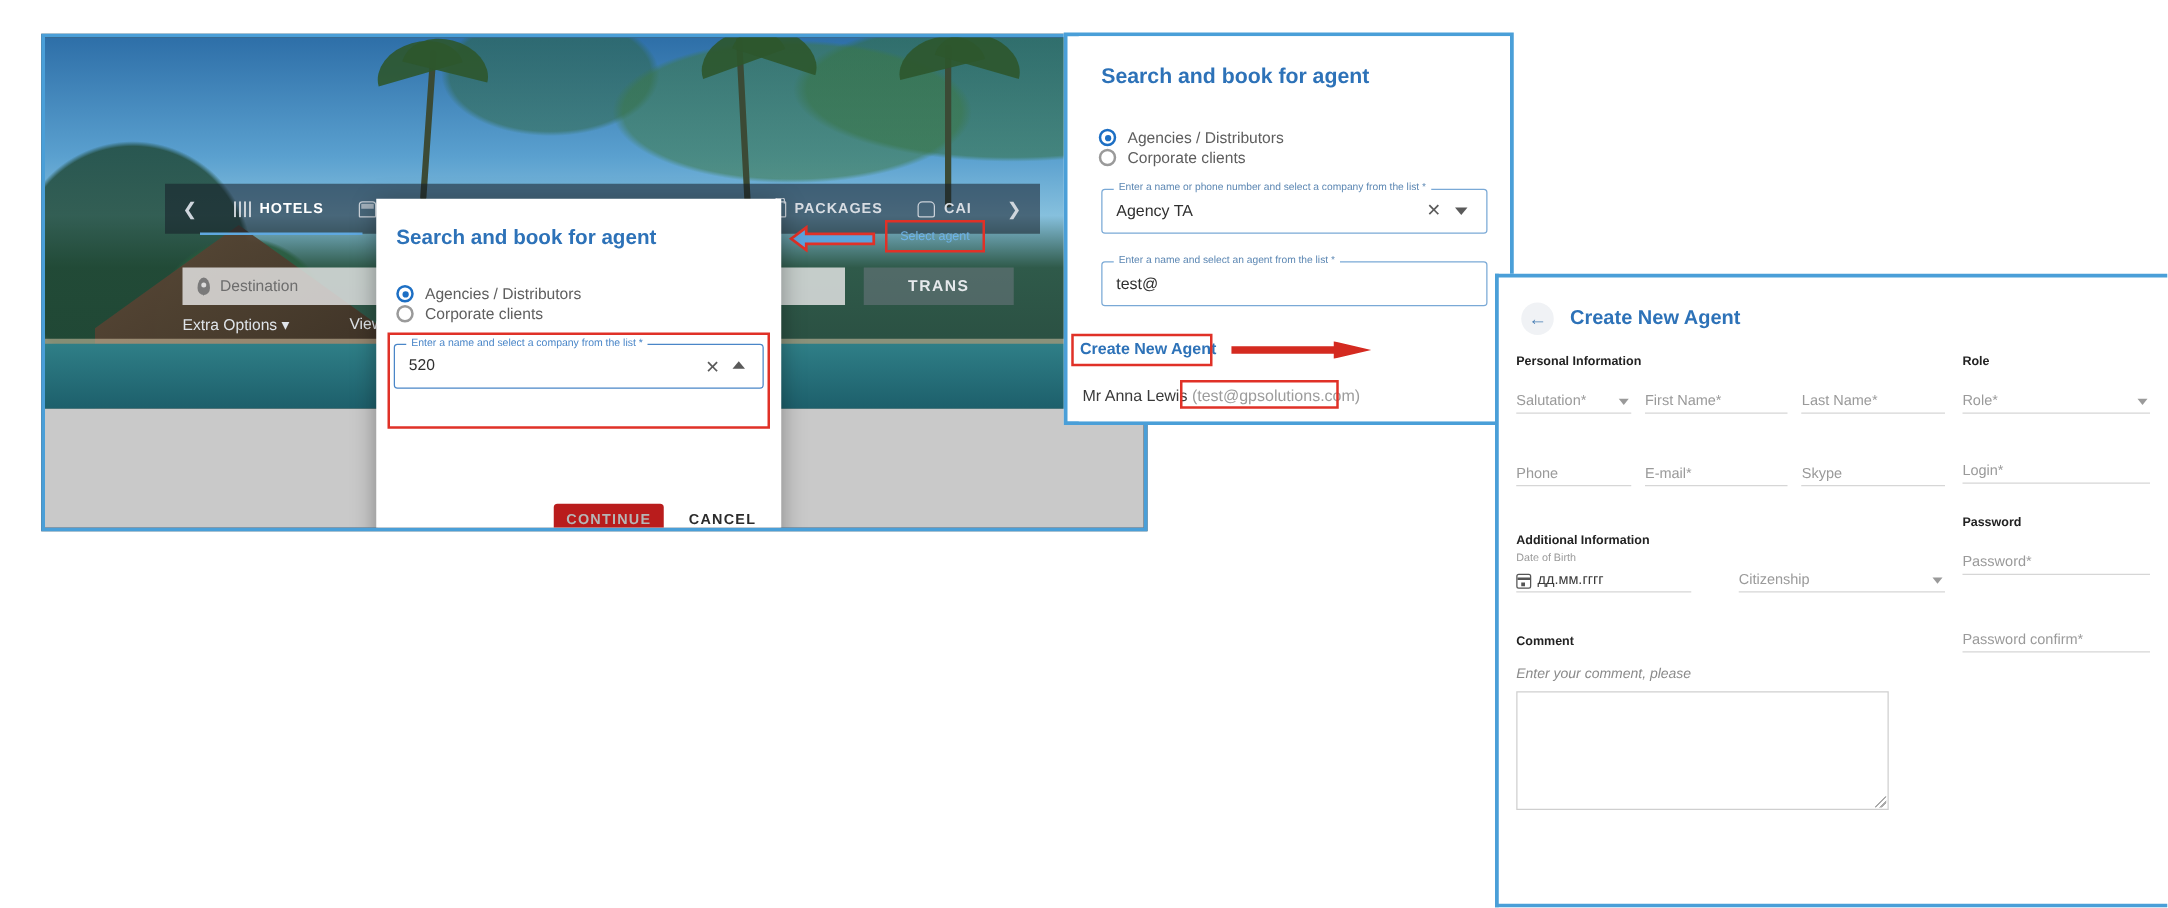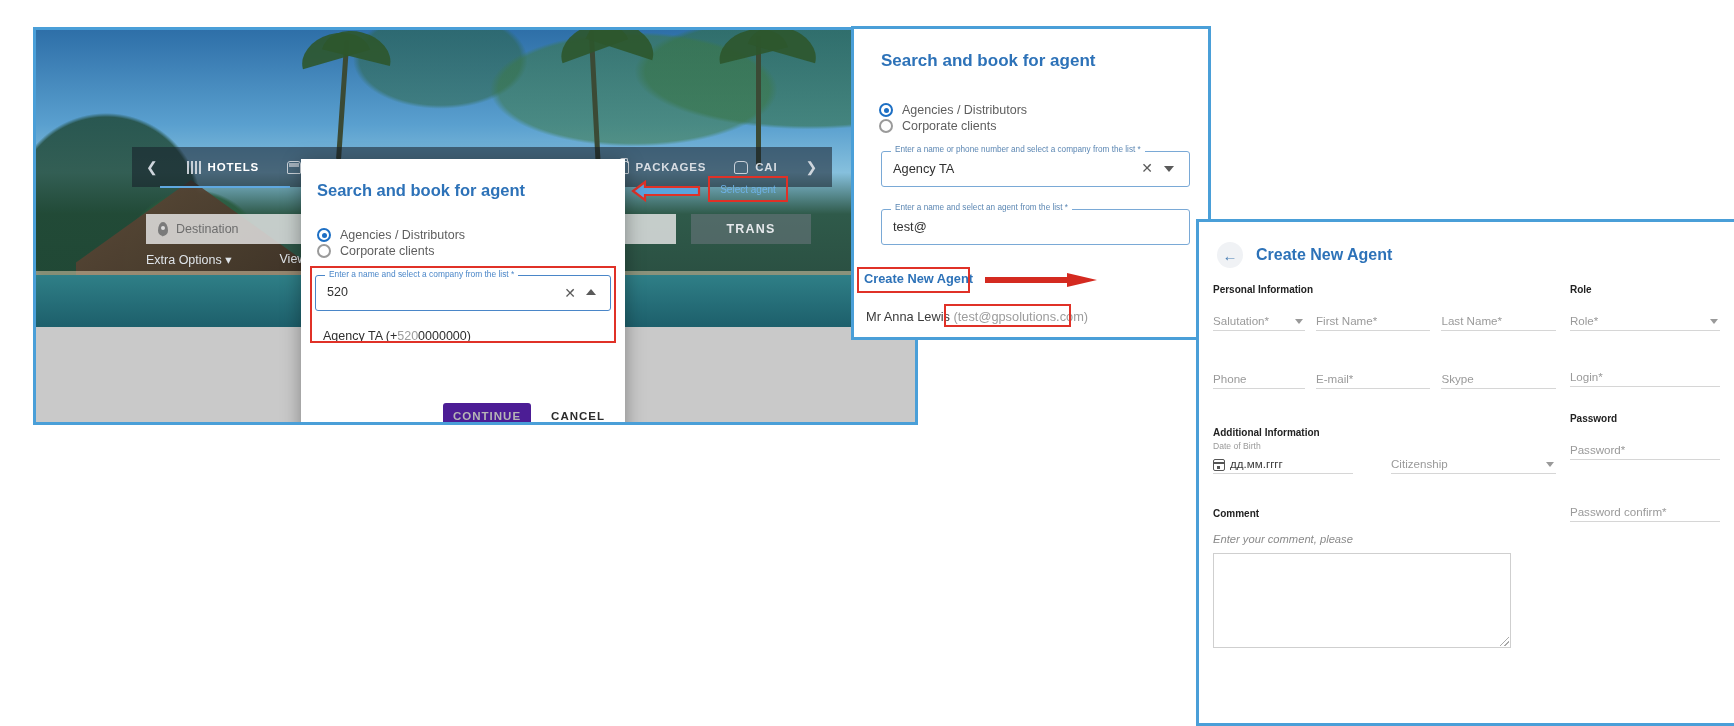--- a/index.html
+++ b/index.html
@@ -147,21 +147,21 @@
 
   .redbox1 {
     position:absolute; left:274px; top:236px; width:306px; height:77px;
     border:2.4px solid #e03127; pointer-events:none;
   }
   .dlg1-actions {
     position:absolute; left:0; bottom:0; width:100%; height:48px;
     display:flex; align-items:center; justify-content:flex-end; gap:14px; padding-right:14px;
   }
   .btn-flat { font-size:11.5px; letter-spacing:1px; font-weight:700; background:none; border:none; }
-  .btn-disabled { color:#b6b6b6; background:#4c1d95; padding:7px 10px; border-radius:3px; }
+  .btn-disabled { color:#b6b6b6; background:#b91c1c; padding:7px 10px; border-radius:3px; }
   .btn-cancel { color:#2b2b2b; padding:7px 6px; cursor:pointer; }
 
   
   .panel2 {
     position:absolute; left:851px; top:26px; width:360px; height:314px;
     border:3px solid #4a9fd8; background:#fff;
   }
   .panel2 .inner { position:absolute; left:9px; top:0; right:0; bottom:0; background:#fff; }
   .panel2 h1 { margin:0; padding:22px 0 0 18px; color:#2d72b8; font-size:17px; font-weight:700; }
   .p2-fld {
@@ -297,23 +297,20 @@
       <div style="height:17px"></div>
 
       <div class="fld">
         <span class="legend">Enter a name and select a company from the list *</span>
         <span class="val">520</span>
         <span class="clear">✕</span>
         <span class="caret"></span>
       </div>
 
       <div style="height:9px"></div>
-      <div class="opt-row">
-        <span>Agency TA (+</span><span class="hl">520</span><span>0000000)</span>
-      </div>
 
       <div class="dlg1-actions">
         <button class="btn-flat btn-disabled">CONTINUE</button>
         <button class="btn-flat btn-cancel">CANCEL</button>
       </div>
     </div>
     <div class="redbox1"></div>
   </div>
 
   <div class="panel2">

